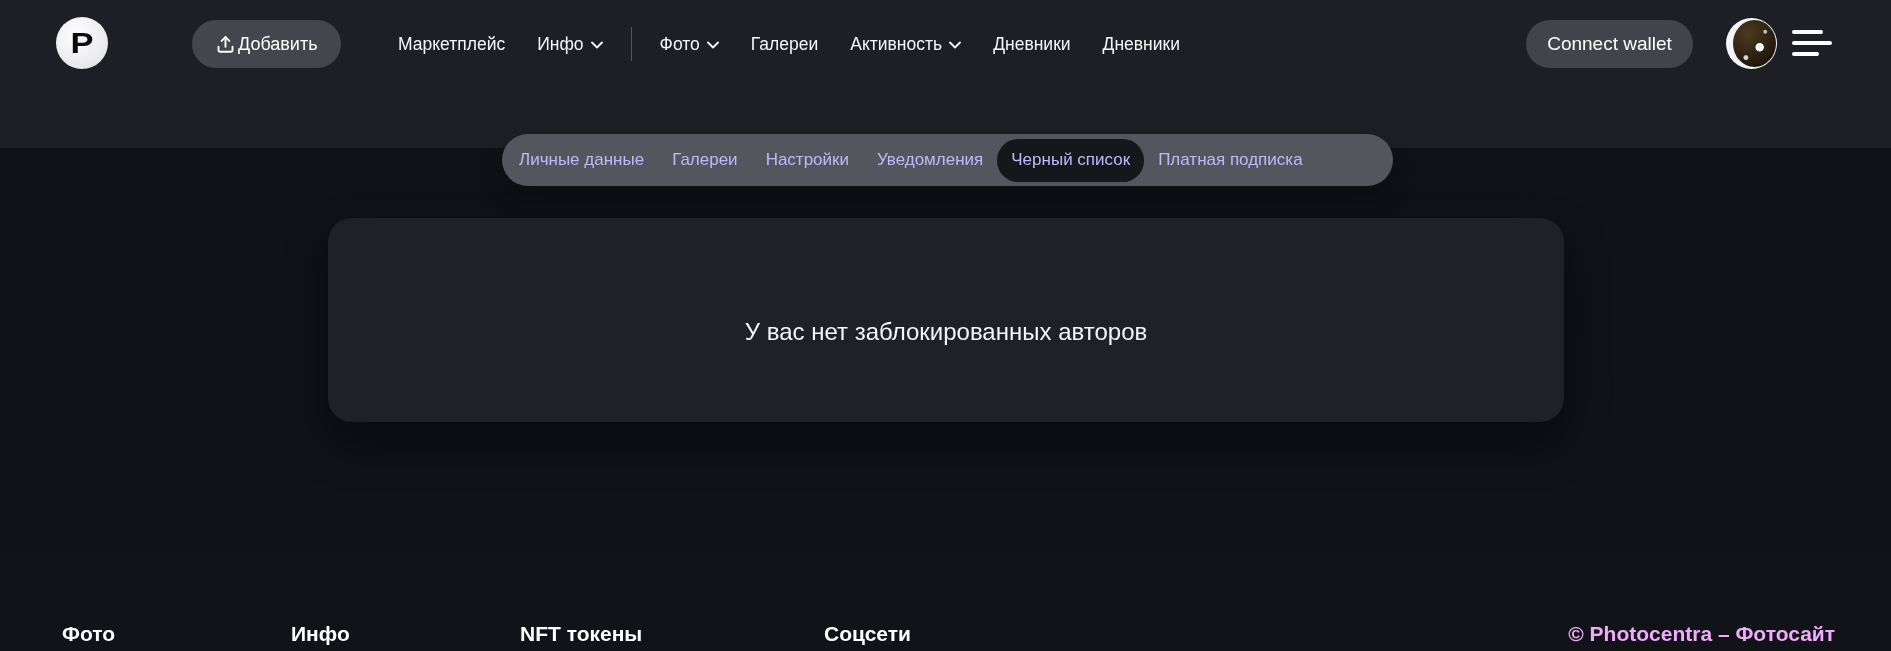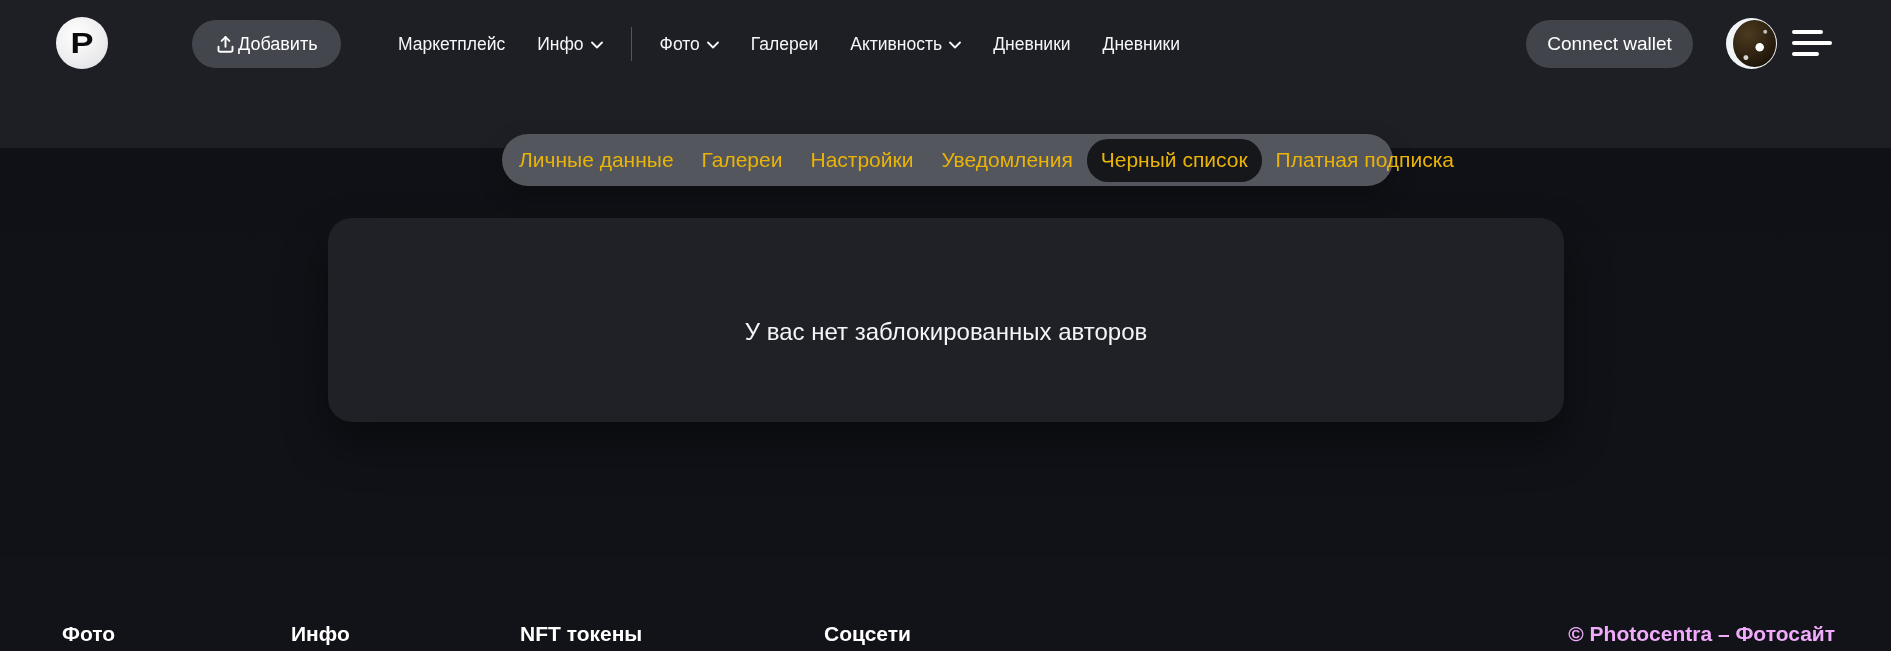--- a/index.html
+++ b/index.html
@@ -36,21 +36,21 @@
   .hamburger{position:absolute;left:1792px;top:30px;width:40px;height:26px;cursor:pointer;}
   .hamburger i{position:absolute;left:0;height:4px;border-radius:2px;background:#ffffff;display:block;}
   .hamburger i:nth-child(1){top:0;width:31px;}
   .hamburger i:nth-child(2){top:11px;width:40px;}
   .hamburger i:nth-child(3){top:22px;width:27px;}
   
   .tabsbar{position:absolute;left:502px;top:134px;width:891px;height:52px;border-radius:26px;
     background:#53565d;display:flex;align-items:center;padding:0 3px;box-sizing:border-box;
     box-shadow:0 10px 24px rgba(0,0,0,.25);}
   .tab{height:43px;display:inline-flex;align-items:center;padding:0 14px;border-radius:21px;
-    color:#eab308;font-size:21px;cursor:pointer;white-space:nowrap;}
+    color:#c4b5fd;font-size:17px;cursor:pointer;white-space:nowrap;}
   .tab.active{background:#15171b;}
   
   .card{position:absolute;left:328px;top:218px;width:1236px;height:204px;border-radius:24px;
     background:#1f2126;box-shadow:0 22px 45px rgba(0,0,0,.42);}
   .empty-msg{position:absolute;top:100px;left:0;width:100%;text-align:center;
     color:#f3f5f7;font-size:24px;}
   
   .footer{position:absolute;left:0;top:557px;width:100%;height:94px;background:#121318;}
   .foot-col{position:absolute;top:65px;color:#ffffff;font-size:21px;font-weight:bold;white-space:nowrap;}
   .fc0{left:62px;}.fc1{left:291px;}.fc2{left:520px;}.fc3{left:824px;}

